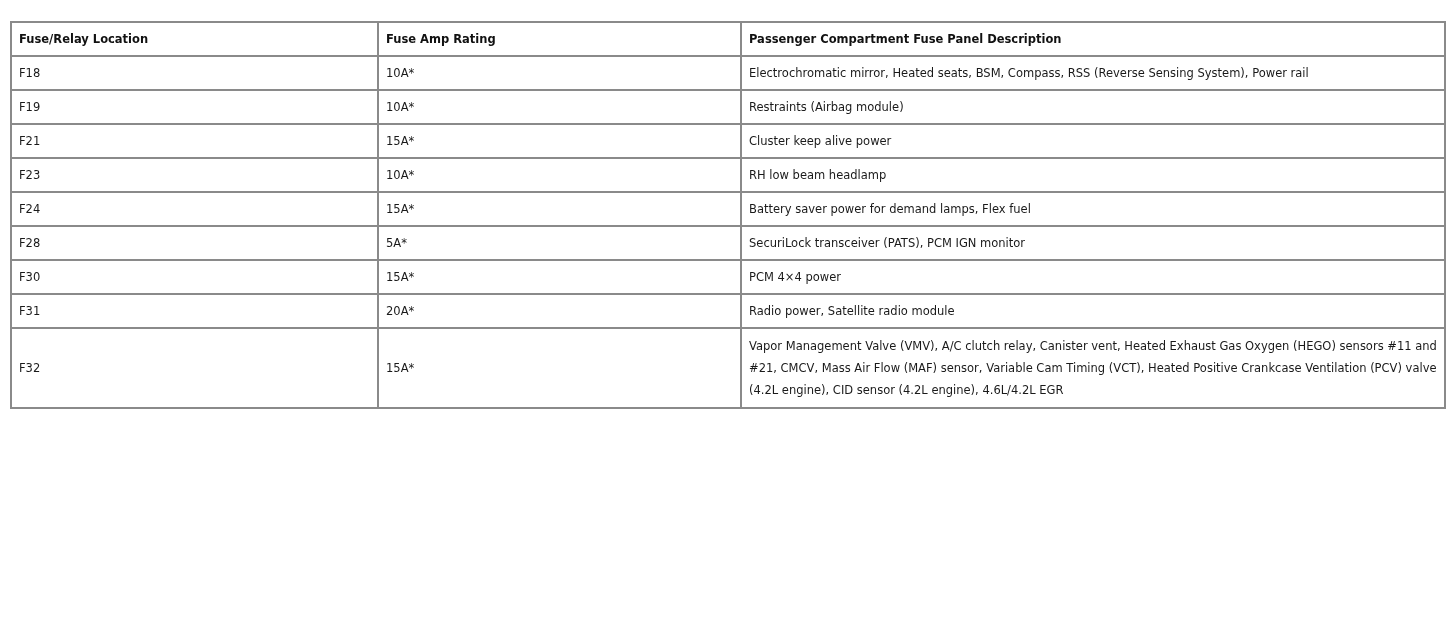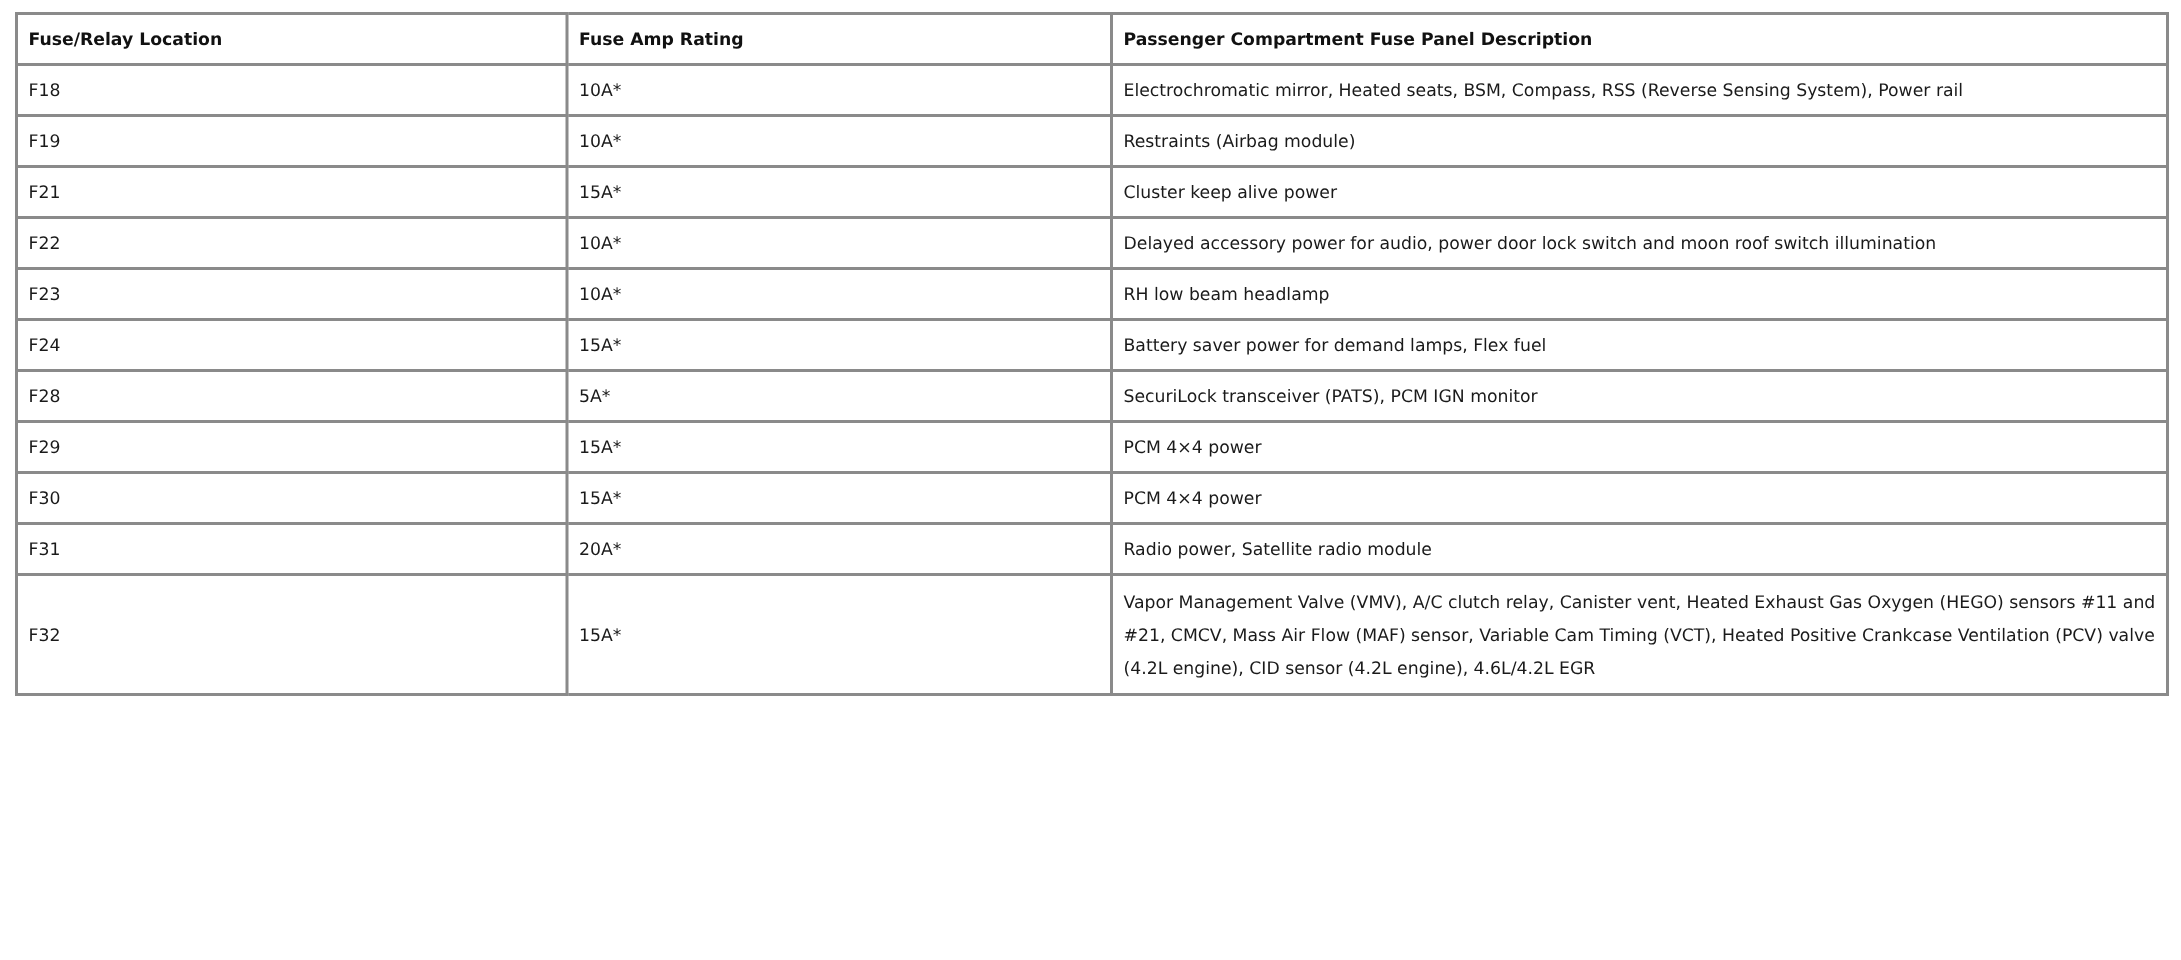--- a/index.html
+++ b/index.html
@@ -10,21 +10,21 @@
     body {
       width: 1454px;
       height: 640px;
       overflow: hidden;
       font-family: "DejaVu Sans", "Liberation Sans", sans-serif;
       color: #1a1a1a;
     }
     .wrap {
       position: absolute;
       left: 10px;
-      top: 8px;
+      top: 21px;
     }
     table.fuse-table {
       border-collapse: collapse;
       width: 1434px;
       table-layout: fixed;
       font-size: 11.5px;
     }
     table.fuse-table th,
     table.fuse-table td {
       border: 2px solid #8a8a8a;
@@ -75,43 +75,33 @@
         <td>F19</td>
         <td>10A*</td>
         <td>Restraints (Airbag module)</td>
       </tr>
       <tr>
         <td>F21</td>
         <td>15A*</td>
         <td>Cluster keep alive power</td>
       </tr>
       <tr>
-        <td>F22</td>
-        <td>10A*</td>
-        <td>Delayed accessory power for audio, power door lock switch and moon roof switch illumination</td>
-      </tr>
-      <tr>
         <td>F23</td>
         <td>10A*</td>
         <td>RH low beam headlamp</td>
       </tr>
       <tr>
         <td>F24</td>
         <td>15A*</td>
         <td>Battery saver power for demand lamps, Flex fuel</td>
       </tr>
       <tr>
         <td>F28</td>
         <td>5A*</td>
         <td>SecuriLock transceiver (PATS), PCM IGN monitor</td>
-      </tr>
-      <tr>
-        <td>F29</td>
-        <td>15A*</td>
-        <td>PCM 4×4 power</td>
       </tr>
       <tr>
         <td>F30</td>
         <td>15A*</td>
         <td>PCM 4×4 power</td>
       </tr>
       <tr>
         <td>F31</td>
         <td>20A*</td>
         <td>Radio power, Satellite radio module</td>

